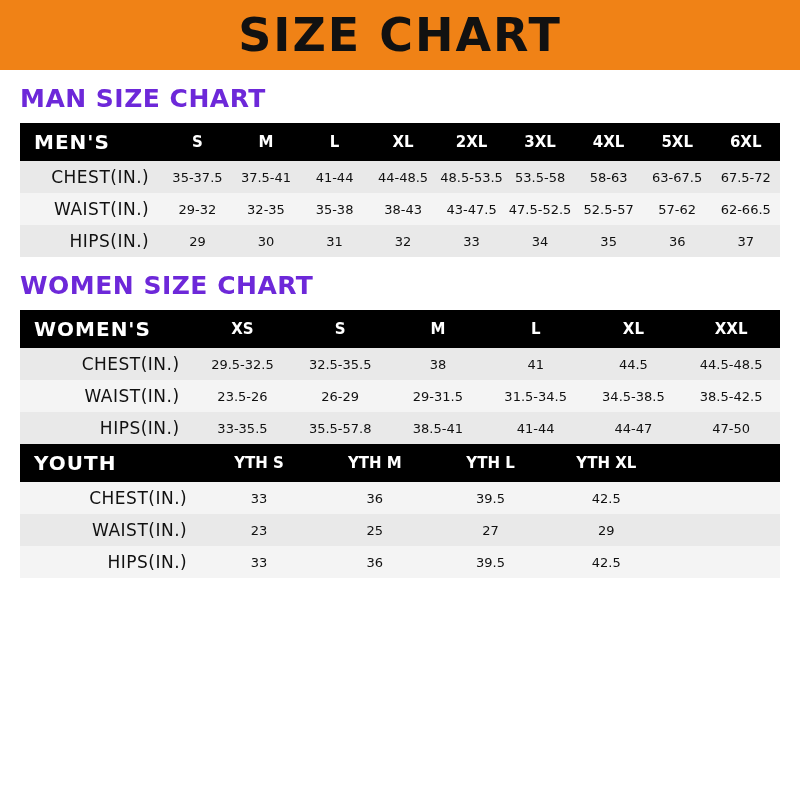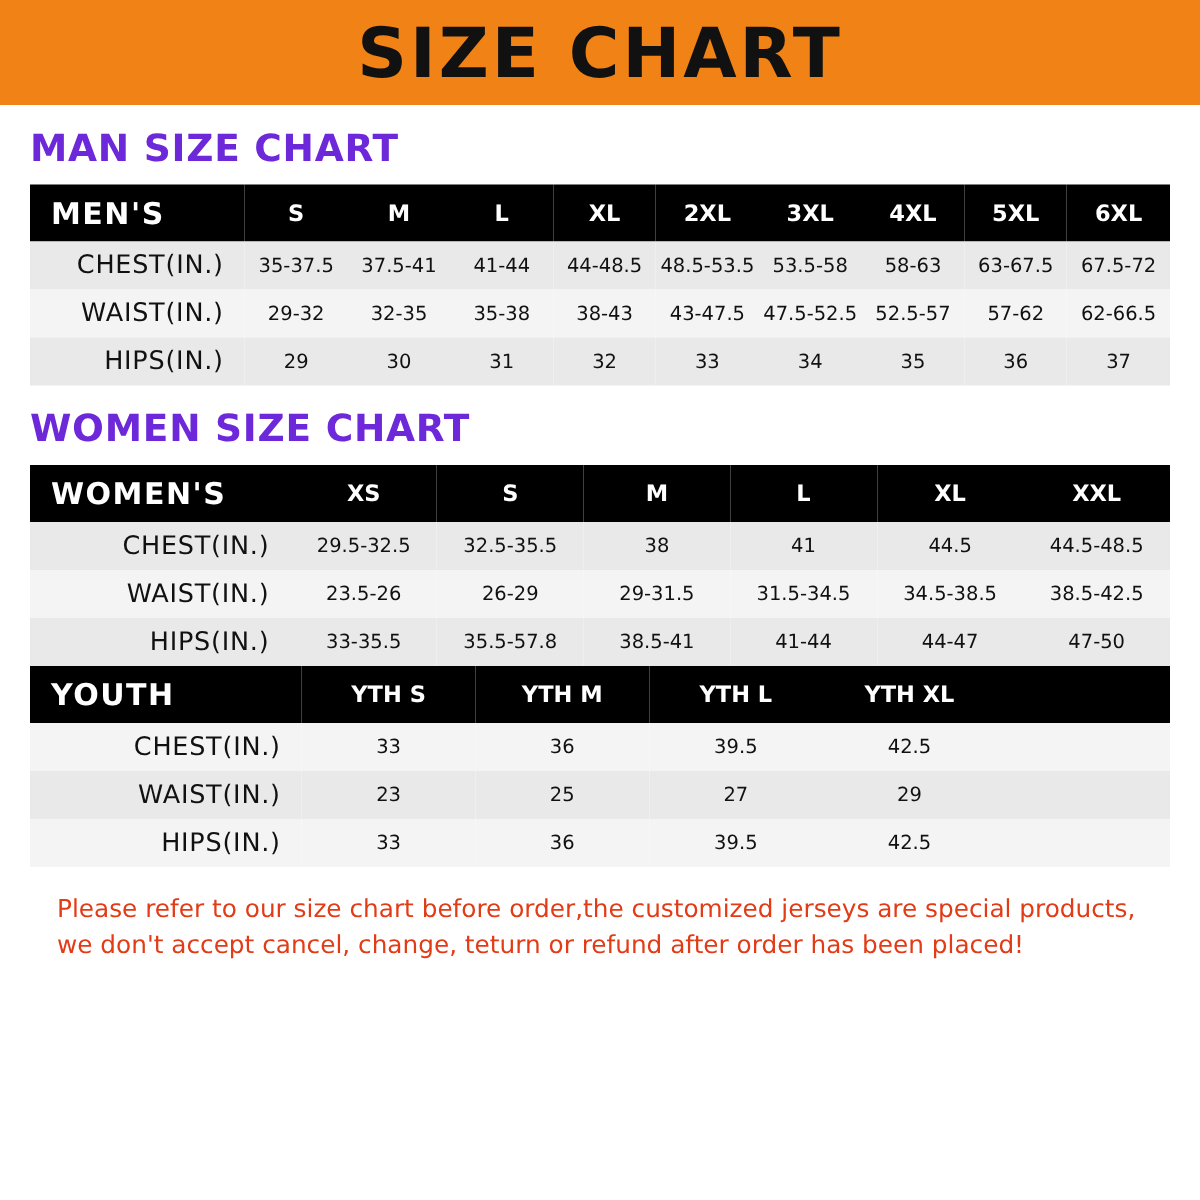--- a/index.html
+++ b/index.html
@@ -265,19 +265,15 @@
             <td>33</td>
             <td>36</td>
             <td>39.5</td>
             <td>42.5</td>
             <td></td>
           </tr>
         </tbody>
       </table>
     </div>
 
-    <div class="footer-note">
-      <div>Please refer to our size chart before order,the customized jerseys are special products,</div>
-      <div>we don't accept cancel, change, teturn or refund after order has been placed!</div>
-    </div>
 
   </div>
 </div>
 
 </body></html>

